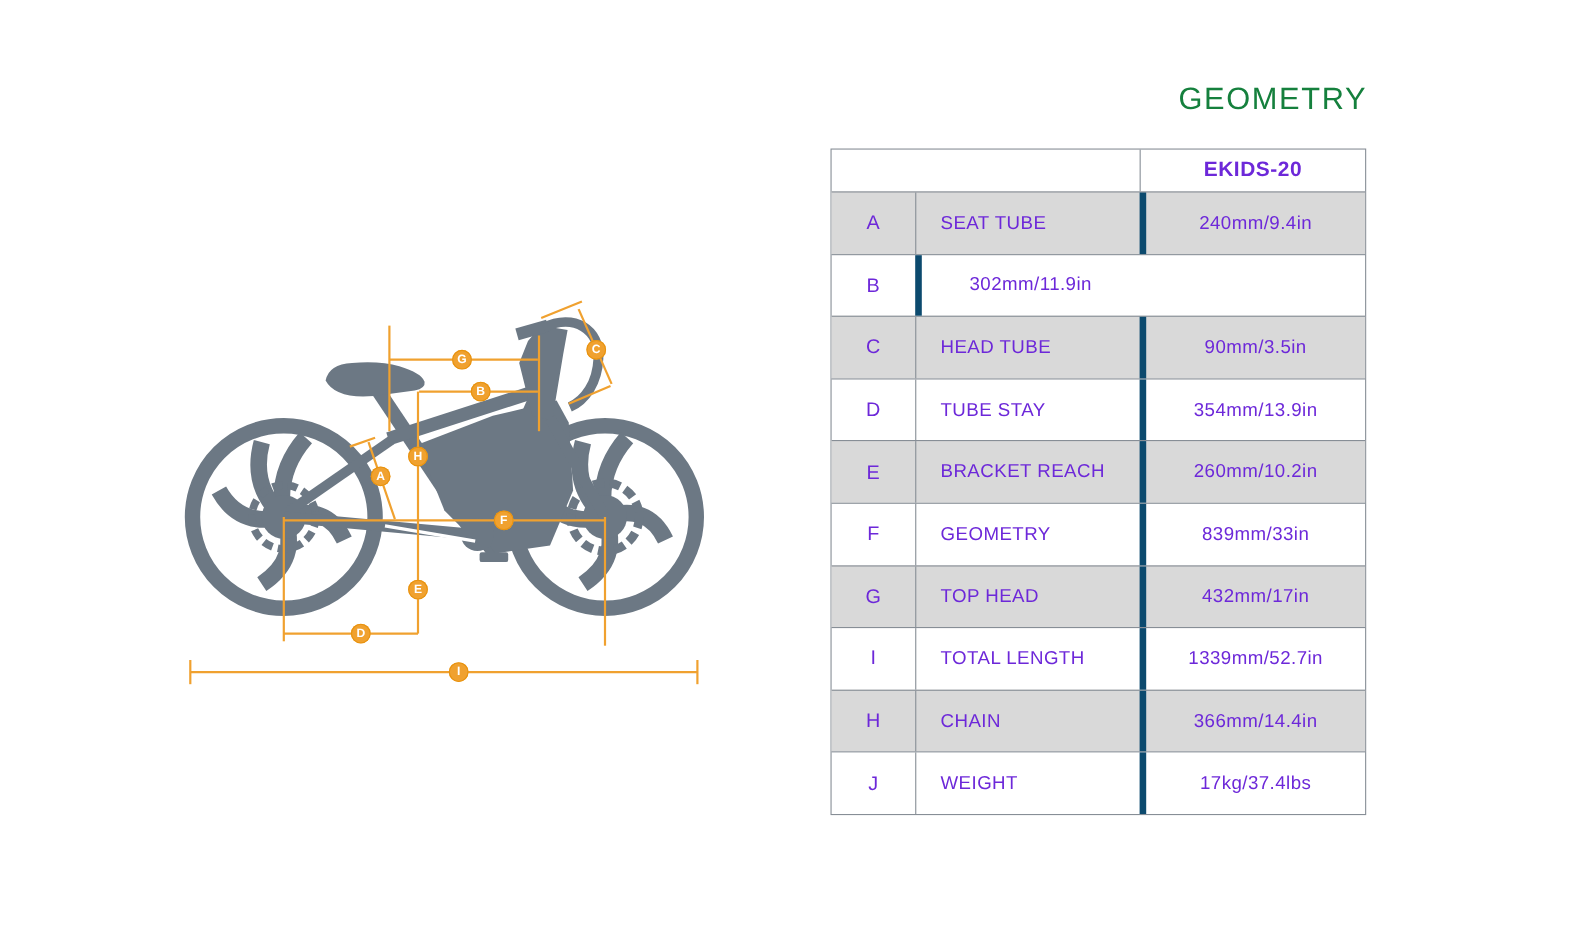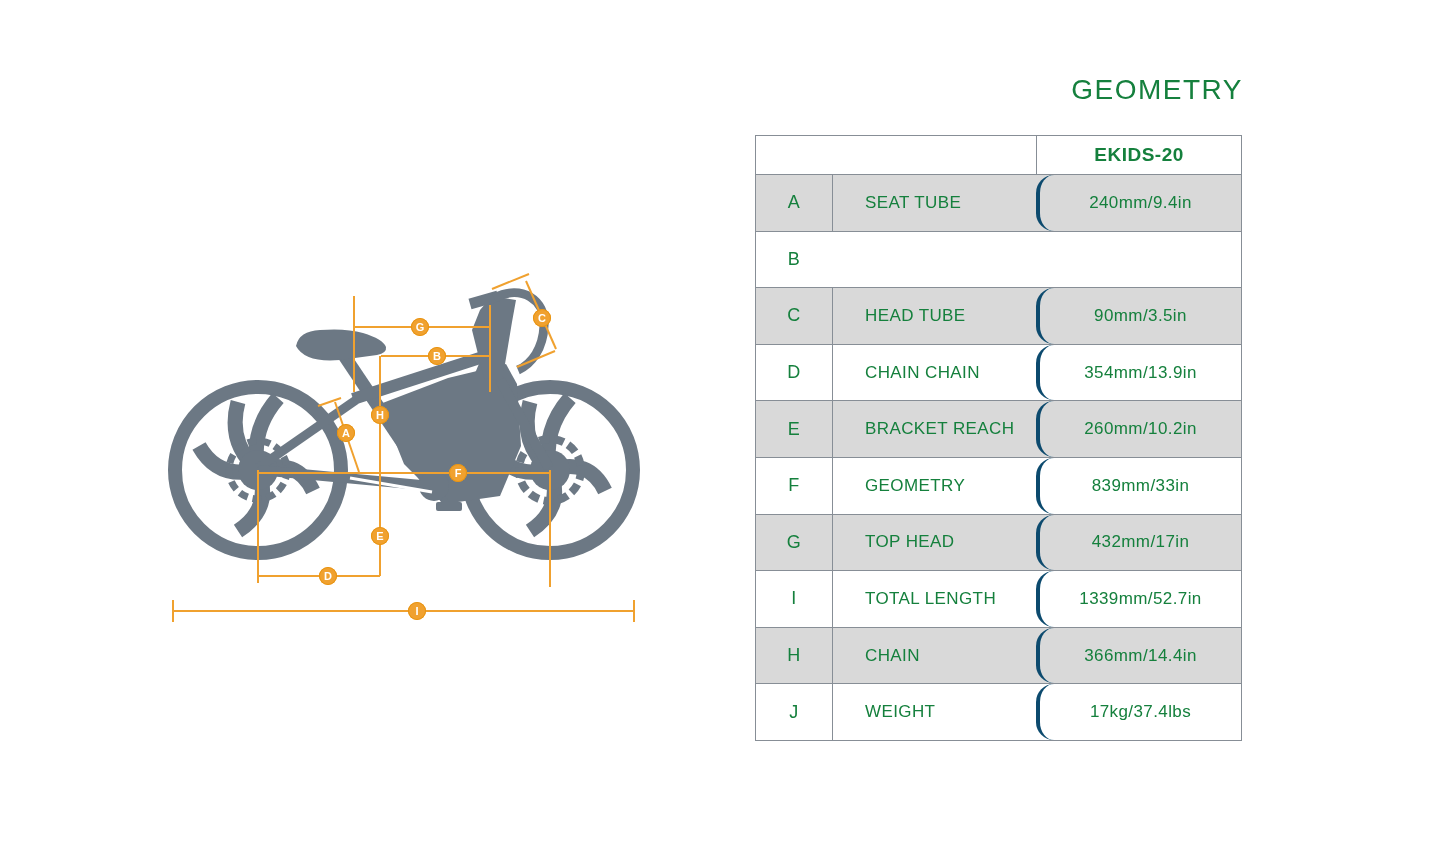--- a/index.html
+++ b/index.html
@@ -38,21 +38,21 @@
     display:flex; align-items:center; justify-content:center;
     box-shadow:0 0 0 1px #E8930F inset;
   }
 
   
   .geo-table {
     position:absolute;
     left:755px; top:135px; width:487px;
     border:1px solid #878E96;
     background:#ffffff;
-    color:#15803d;
+    color:#6d28d9;
     box-sizing:border-box;
   }
   .thead {
     display:grid;
     grid-template-columns:280px 1fr;
     height:38px;
   }
   .thead .hcell {
     display:flex; align-items:center; justify-content:center;
     font-size:19px; font-weight:700; letter-spacing:0.5px;
@@ -64,22 +64,22 @@
     height:56.6px;
     border-top:1px solid #878E96;
     box-sizing:border-box;
   }
   .trow.alt { background:#D9D9D9; }
   .trow .cell {
     display:flex; align-items:center;
     font-size:17px; letter-spacing:0.4px;
   }
   .trow .key { justify-content:center; font-size:18px; }
-  .trow .label { border-left:1px solid #878E96; padding-left:32px; }
-  .trow .value { border-left:4px solid #0c4a6e; justify-content:center;border-radius:18px; }
+  .trow .label { border-left:1px solid #878E96; padding-left:22px; }
+  .trow .value { border-left:6px solid #0c4a6e; justify-content:center; }
 </style>
 </head>
 <body>
 
 <div class="canvas">
 
   <svg class="diagram-svg" width="720" height="842" viewBox="0 0 720 842" aria-hidden="true">
 
     <g fill="none" stroke="#6C7884">
 
@@ -173,29 +173,30 @@
       <div class="hcell model">EKIDS-20</div>
     </div>
     <div id="table-body">
         <div class="trow alt">
           <div class="cell key">A</div>
           <div class="cell label">SEAT TUBE</div>
           <div class="cell value">240mm/9.4in</div>
         </div>
         <div class="trow">
           <div class="cell key">B</div>
+          <div class="cell value">302mm/11.9in</div>
         </div>
         <div class="trow alt">
           <div class="cell key">C</div>
           <div class="cell label">HEAD TUBE</div>
           <div class="cell value">90mm/3.5in</div>
         </div>
         <div class="trow">
           <div class="cell key">D</div>
-          <div class="cell label">CHAIN CHAIN</div>
+          <div class="cell label">TUBE STAY</div>
           <div class="cell value">354mm/13.9in</div>
         </div>
         <div class="trow alt">
           <div class="cell key">E</div>
           <div class="cell label">BRACKET REACH</div>
           <div class="cell value">260mm/10.2in</div>
         </div>
         <div class="trow">
           <div class="cell key">F</div>
           <div class="cell label">GEOMETRY</div>

